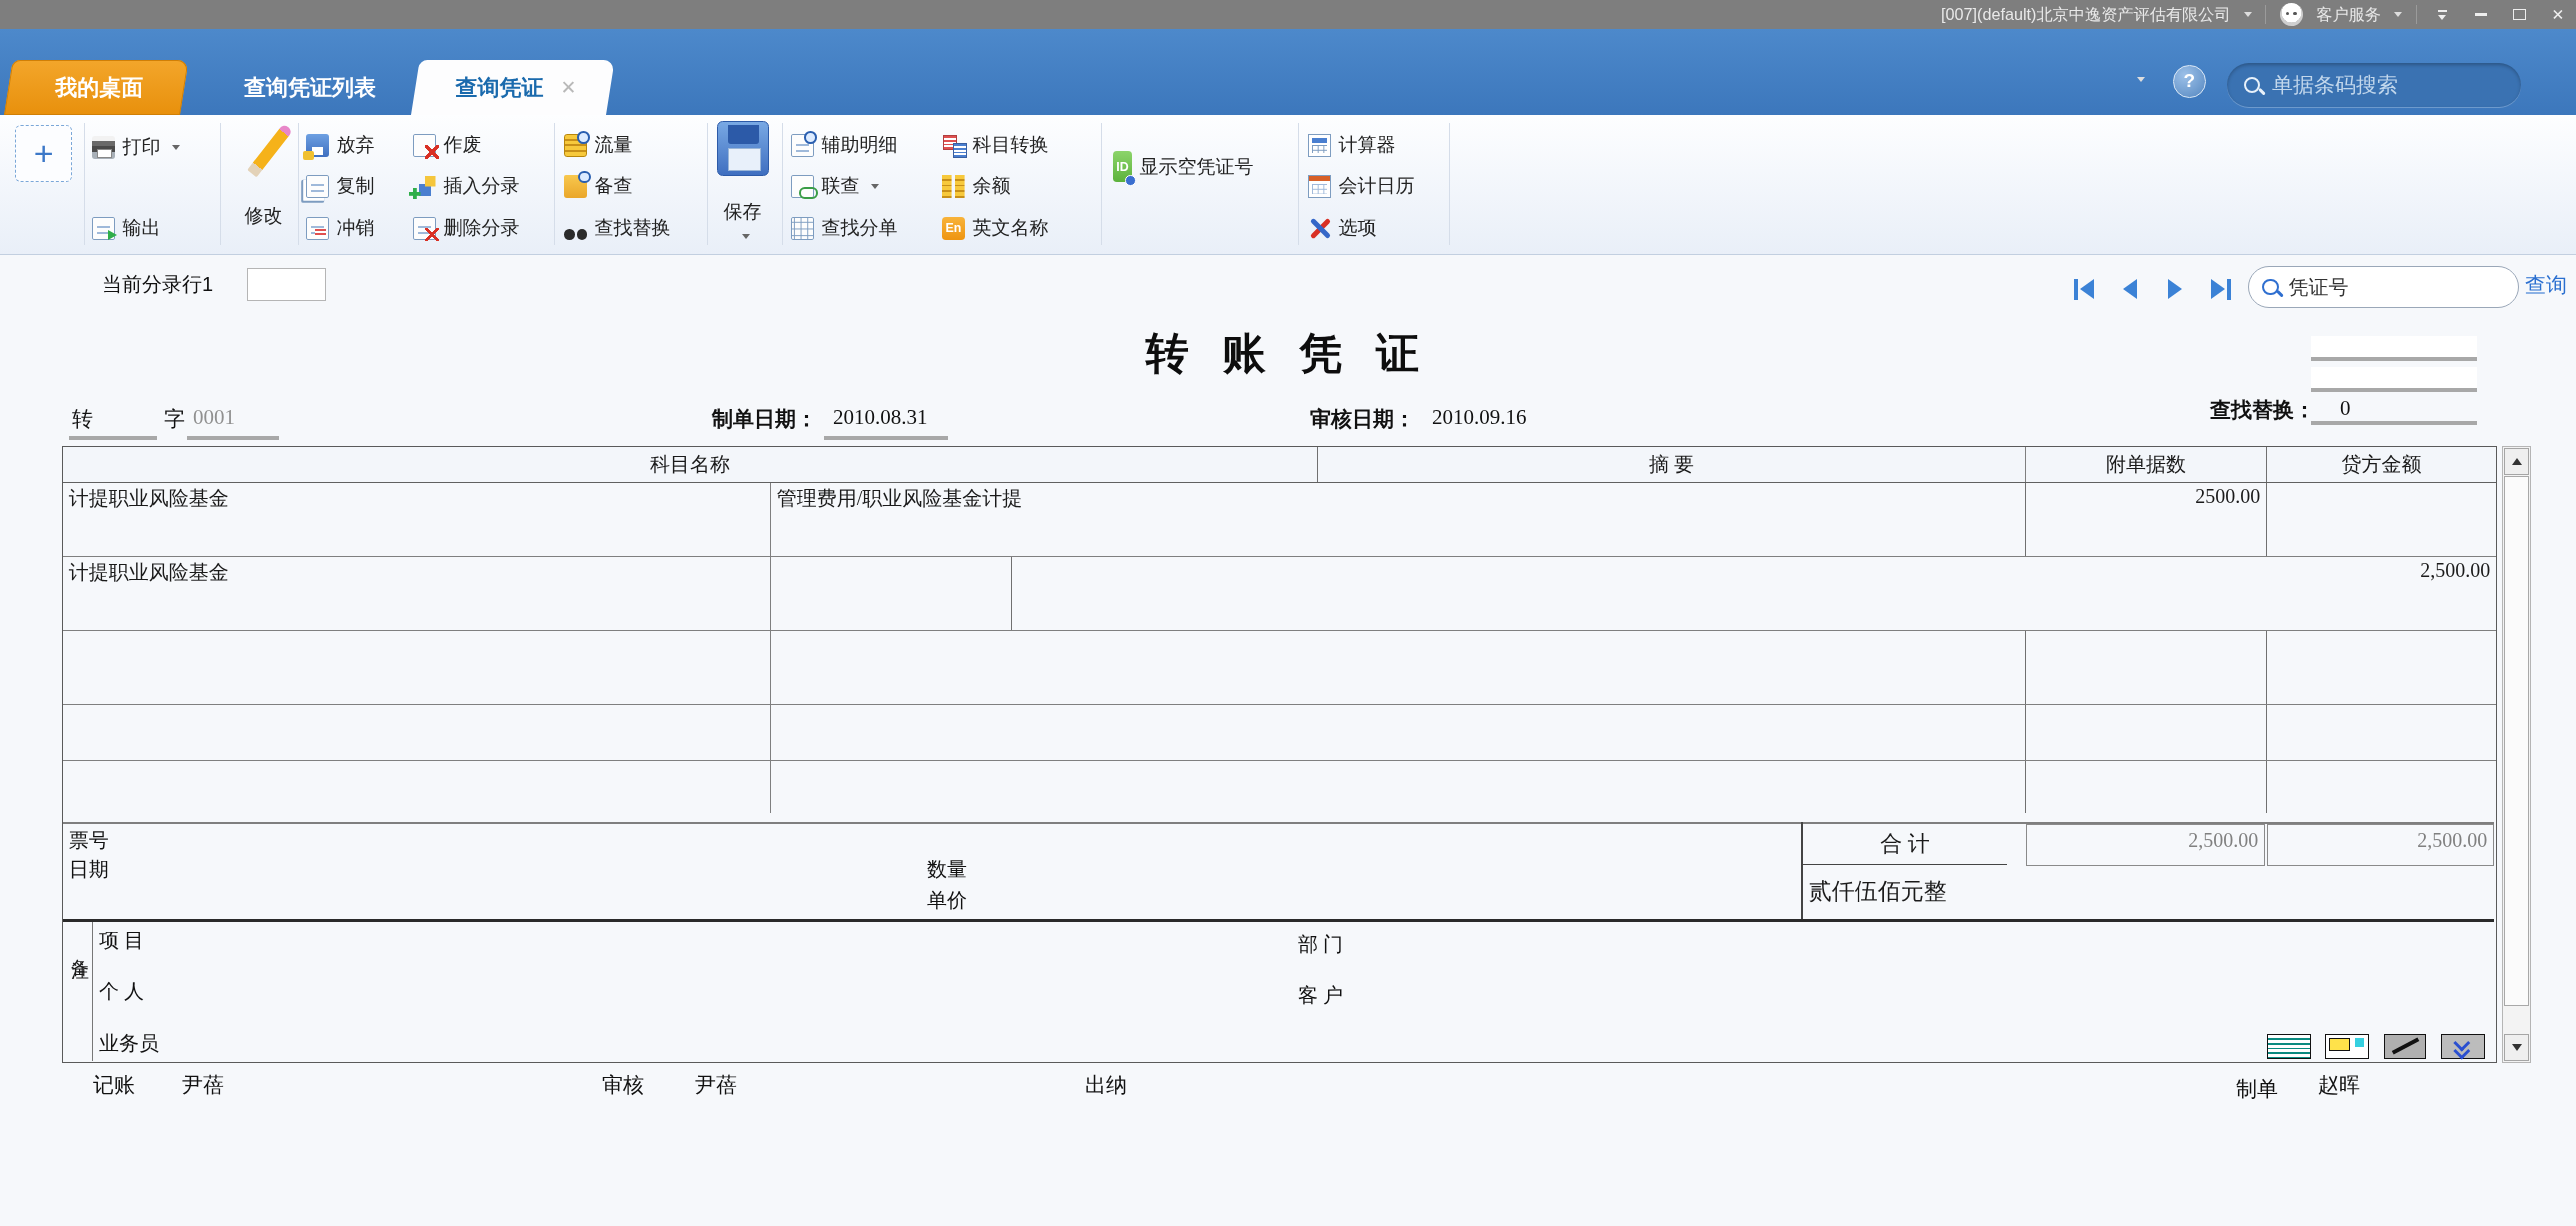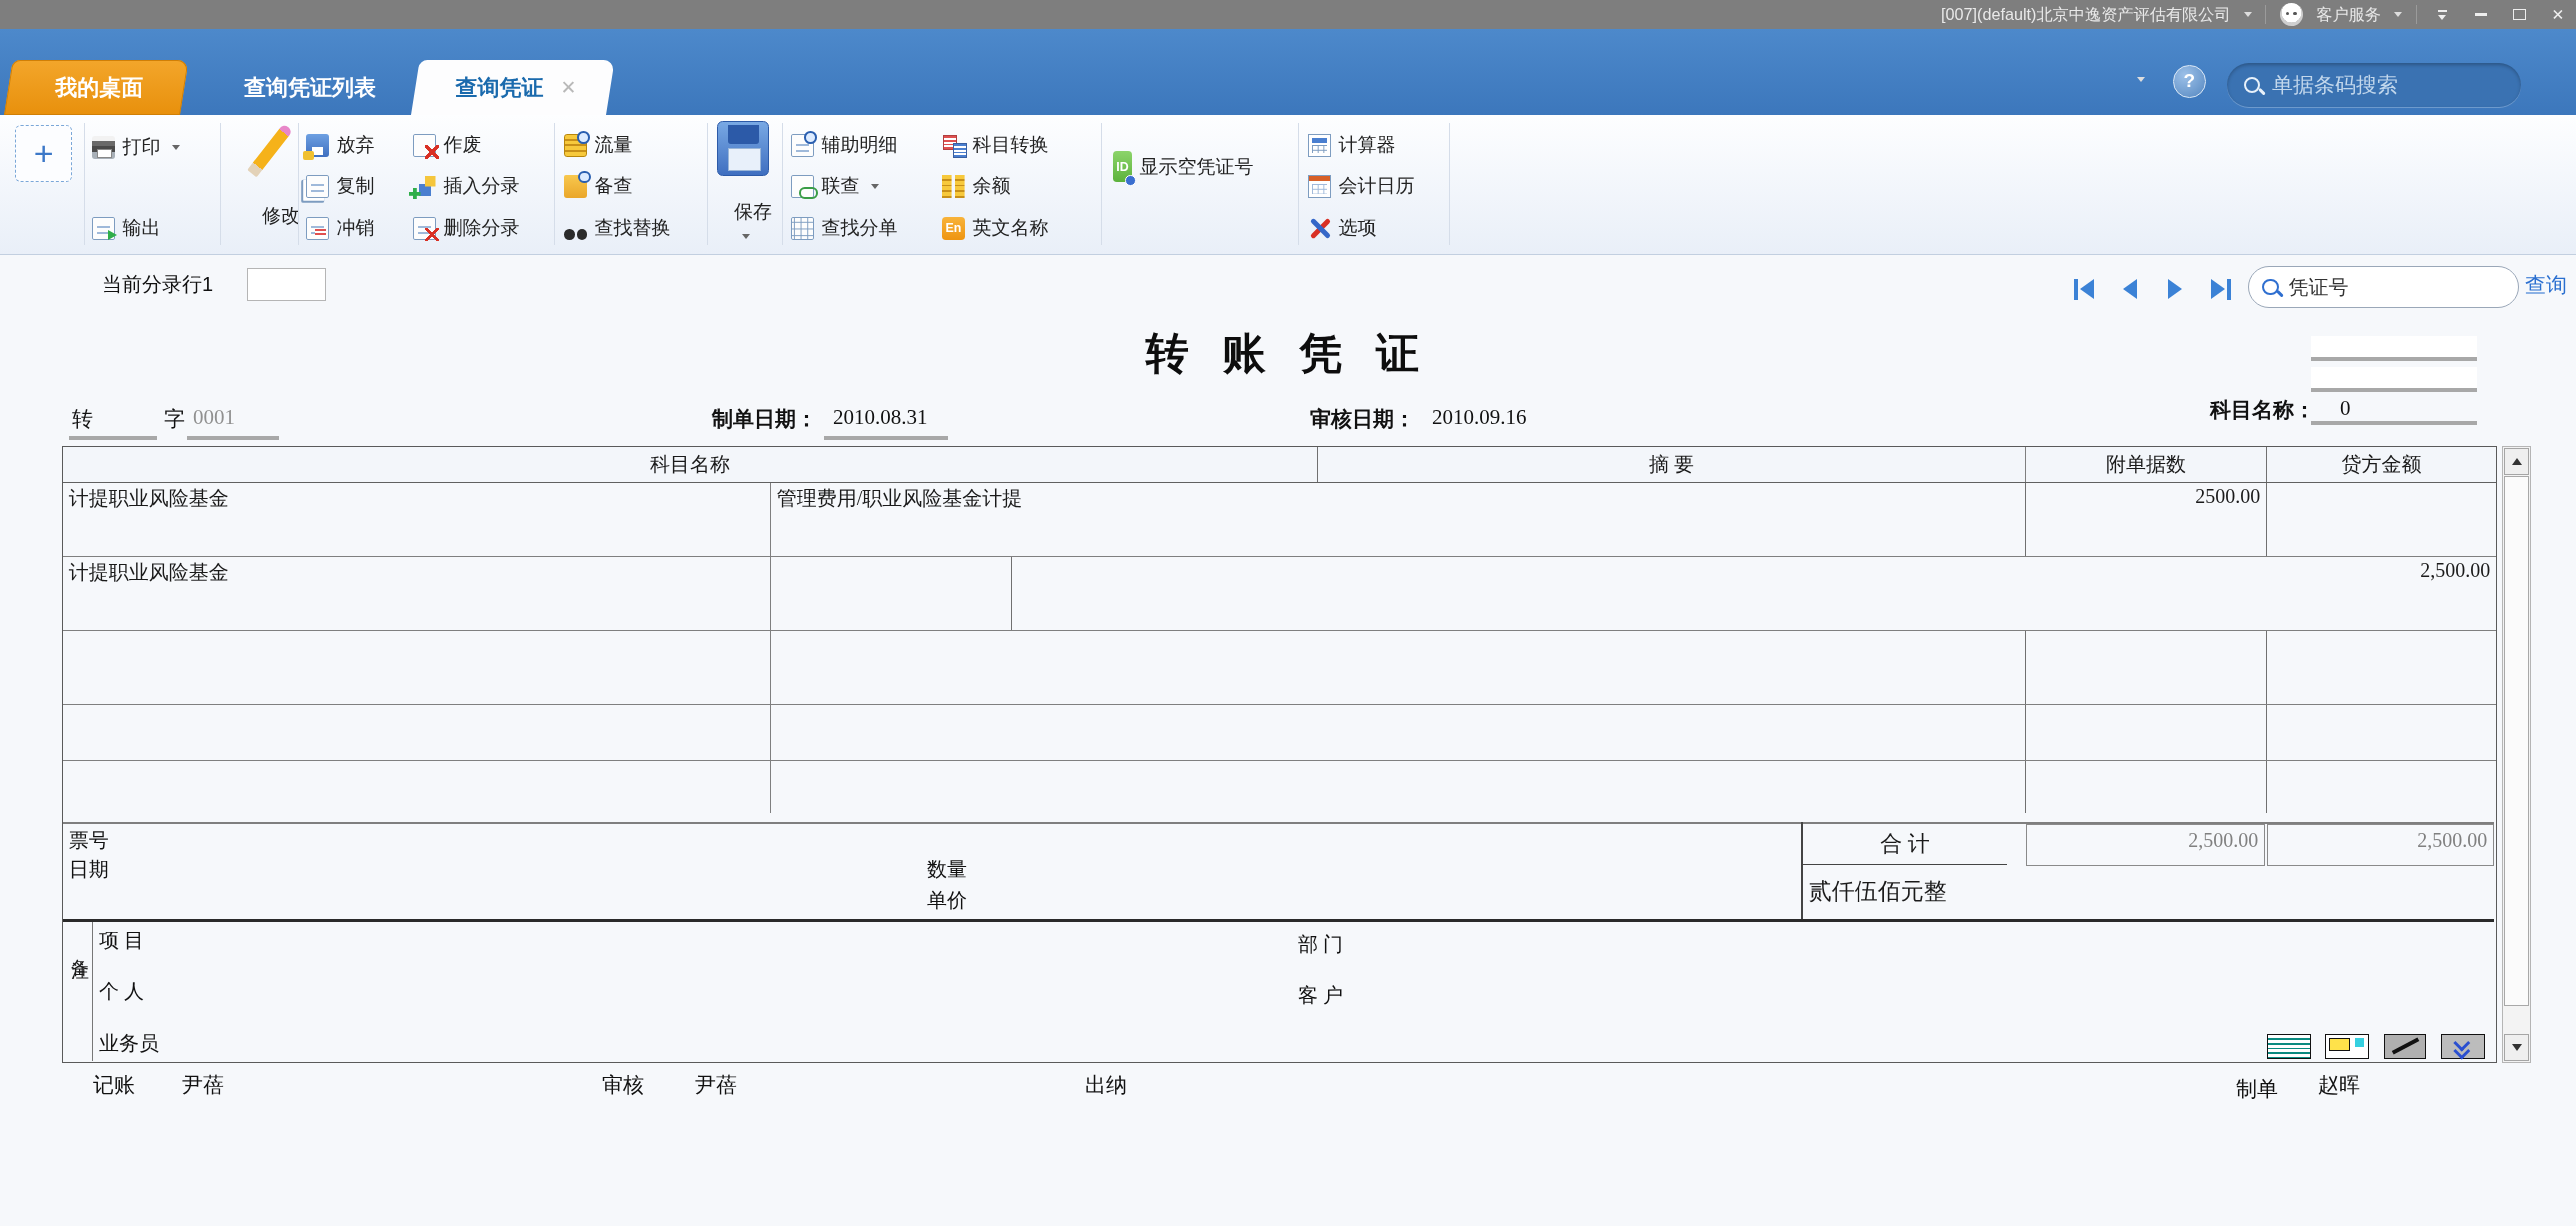--- a/index.html
+++ b/index.html
@@ -33,21 +33,21 @@
   .search-pill .ph{font-size:21px;color:#c2d7ec}
   .mag{width:12.4px;height:12.4px;border:2.9px solid #e8f1fa;border-radius:50%;position:relative;flex:none}
   .mag::after{content:"";position:absolute;left:11.5px;top:11.5px;width:7.6px;height:2.9px;background:#e8f1fa;transform:rotate(45deg);border-radius:1.9px}
   .mag.blue{border-color:#2f6fd0}.mag.blue::after{background:#2f6fd0}
   
   .ribbon{left:0;top:115px;width:2576px;height:140px;background:linear-gradient(#fdfeff,#e9eff8);border-bottom:1px solid #c2cfe0;box-sizing:border-box}
   .sep-v{position:absolute;top:7.6px;height:122px;width:1px;background:#d5dde9}
   .plus-btn{width:55px;height:55px;border:1.9px dashed #7aa7d8;border-radius:5.7px;display:flex;align-items:center;justify-content:center;font-size:34px;color:#3c78c8;background:#fcfdff}
   .titem{position:absolute;display:flex;align-items:center;gap:7.6px;height:34px;font-size:19px;color:#222;white-space:nowrap}
   .dd{width:0;height:0;border-left:4.8px solid transparent;border-right:4.8px solid transparent;border-top:5.7px solid #666;margin-left:3.8px}
-  .biglabel{position:absolute;font-size:19px;color:#222;text-align:right}
+  .biglabel{position:absolute;font-size:19px;color:#222;text-align:center}
   
   .ic{display:inline-block;width:23px;height:23px;position:relative;flex:none;box-sizing:border-box}
   .doc{background:#fdfdfd;border:1px solid #7d9cc0;border-radius:1.9px}
   .lines{background-image:repeating-linear-gradient(180deg,transparent 0 4.8px,#9fb9da 4.8px 6.7px);background-size:64% 70%;background-position:55% 60%;background-repeat:no-repeat}
   .i-print{background:linear-gradient(#f2f2f2 0 20%,#6a6a6a 20% 45%,#4a4a4a 45% 70%,#a8b0b8 70%);border-radius:2.9px}
   .i-print::after{content:"";position:absolute;left:4.8px;bottom:1px;width:13.4px;height:6.7px;background:#fff;border:1px solid #888}
   .i-export::after{content:"";position:absolute;right:-2.9px;bottom:-1.9px;border-top:5.7px solid transparent;border-bottom:5.7px solid transparent;border-left:9.6px solid #2fae4a}
   .pencil{width:12.4px;height:59px;border-radius:5.7px 5.7px 1.9px 1.9px;background:linear-gradient(#e887c9 0 12%,#f5b21a 12% 84%,#e3d2b8 84%);transform:rotate(38deg)}
   .i-abandon{background:linear-gradient(#6da0e2,#3f6fc0);border-radius:2.9px}
   .i-abandon::before{content:"";position:absolute;left:5.7px;bottom:1.9px;width:11.5px;height:7.6px;background:#fff}
@@ -317,21 +317,21 @@
 <span class="abs hfield vf" style="left:833px;top:405px">2010.08.31</span>
 <div class="ubar" style="left:824px;top:436px;width:124px"></div>
 
 <span class="abs hfield vf" style="left:1310px;top:405px;font-weight:bold">审核日期：</span>
 <span class="abs hfield vf" style="left:1432px;top:405px">2010.09.16</span>
 
 <div class="wfield" style="left:2311px;top:336px"></div>
 <div class="ubar" style="left:2311px;top:357px;width:166px"></div>
 <div class="wfield" style="left:2311px;top:367px"></div>
 <div class="ubar" style="left:2311px;top:388px;width:166px"></div>
-<span class="abs hfield vf" style="left:2210px;top:396px;font-weight:bold">科目名称：</span>
+<span class="abs hfield vf" style="left:2210px;top:396px;font-weight:bold">查找替换：</span>
 <span class="abs hfield vf" style="left:2340px;top:396px">0</span>
 <div class="ubar" style="left:2311px;top:421px;width:166px"></div>
 
 <div class="abs vbox vf">
   <div class="vrow vhead">
     <div class="vcell c2 hc">科目名称</div>
     <div class="vcell c1 hc">摘 要</div>
     <div class="vcell c3 hc">附单据数</div>
     <div class="vcell c4 hc">贷方金额</div>
   </div>

